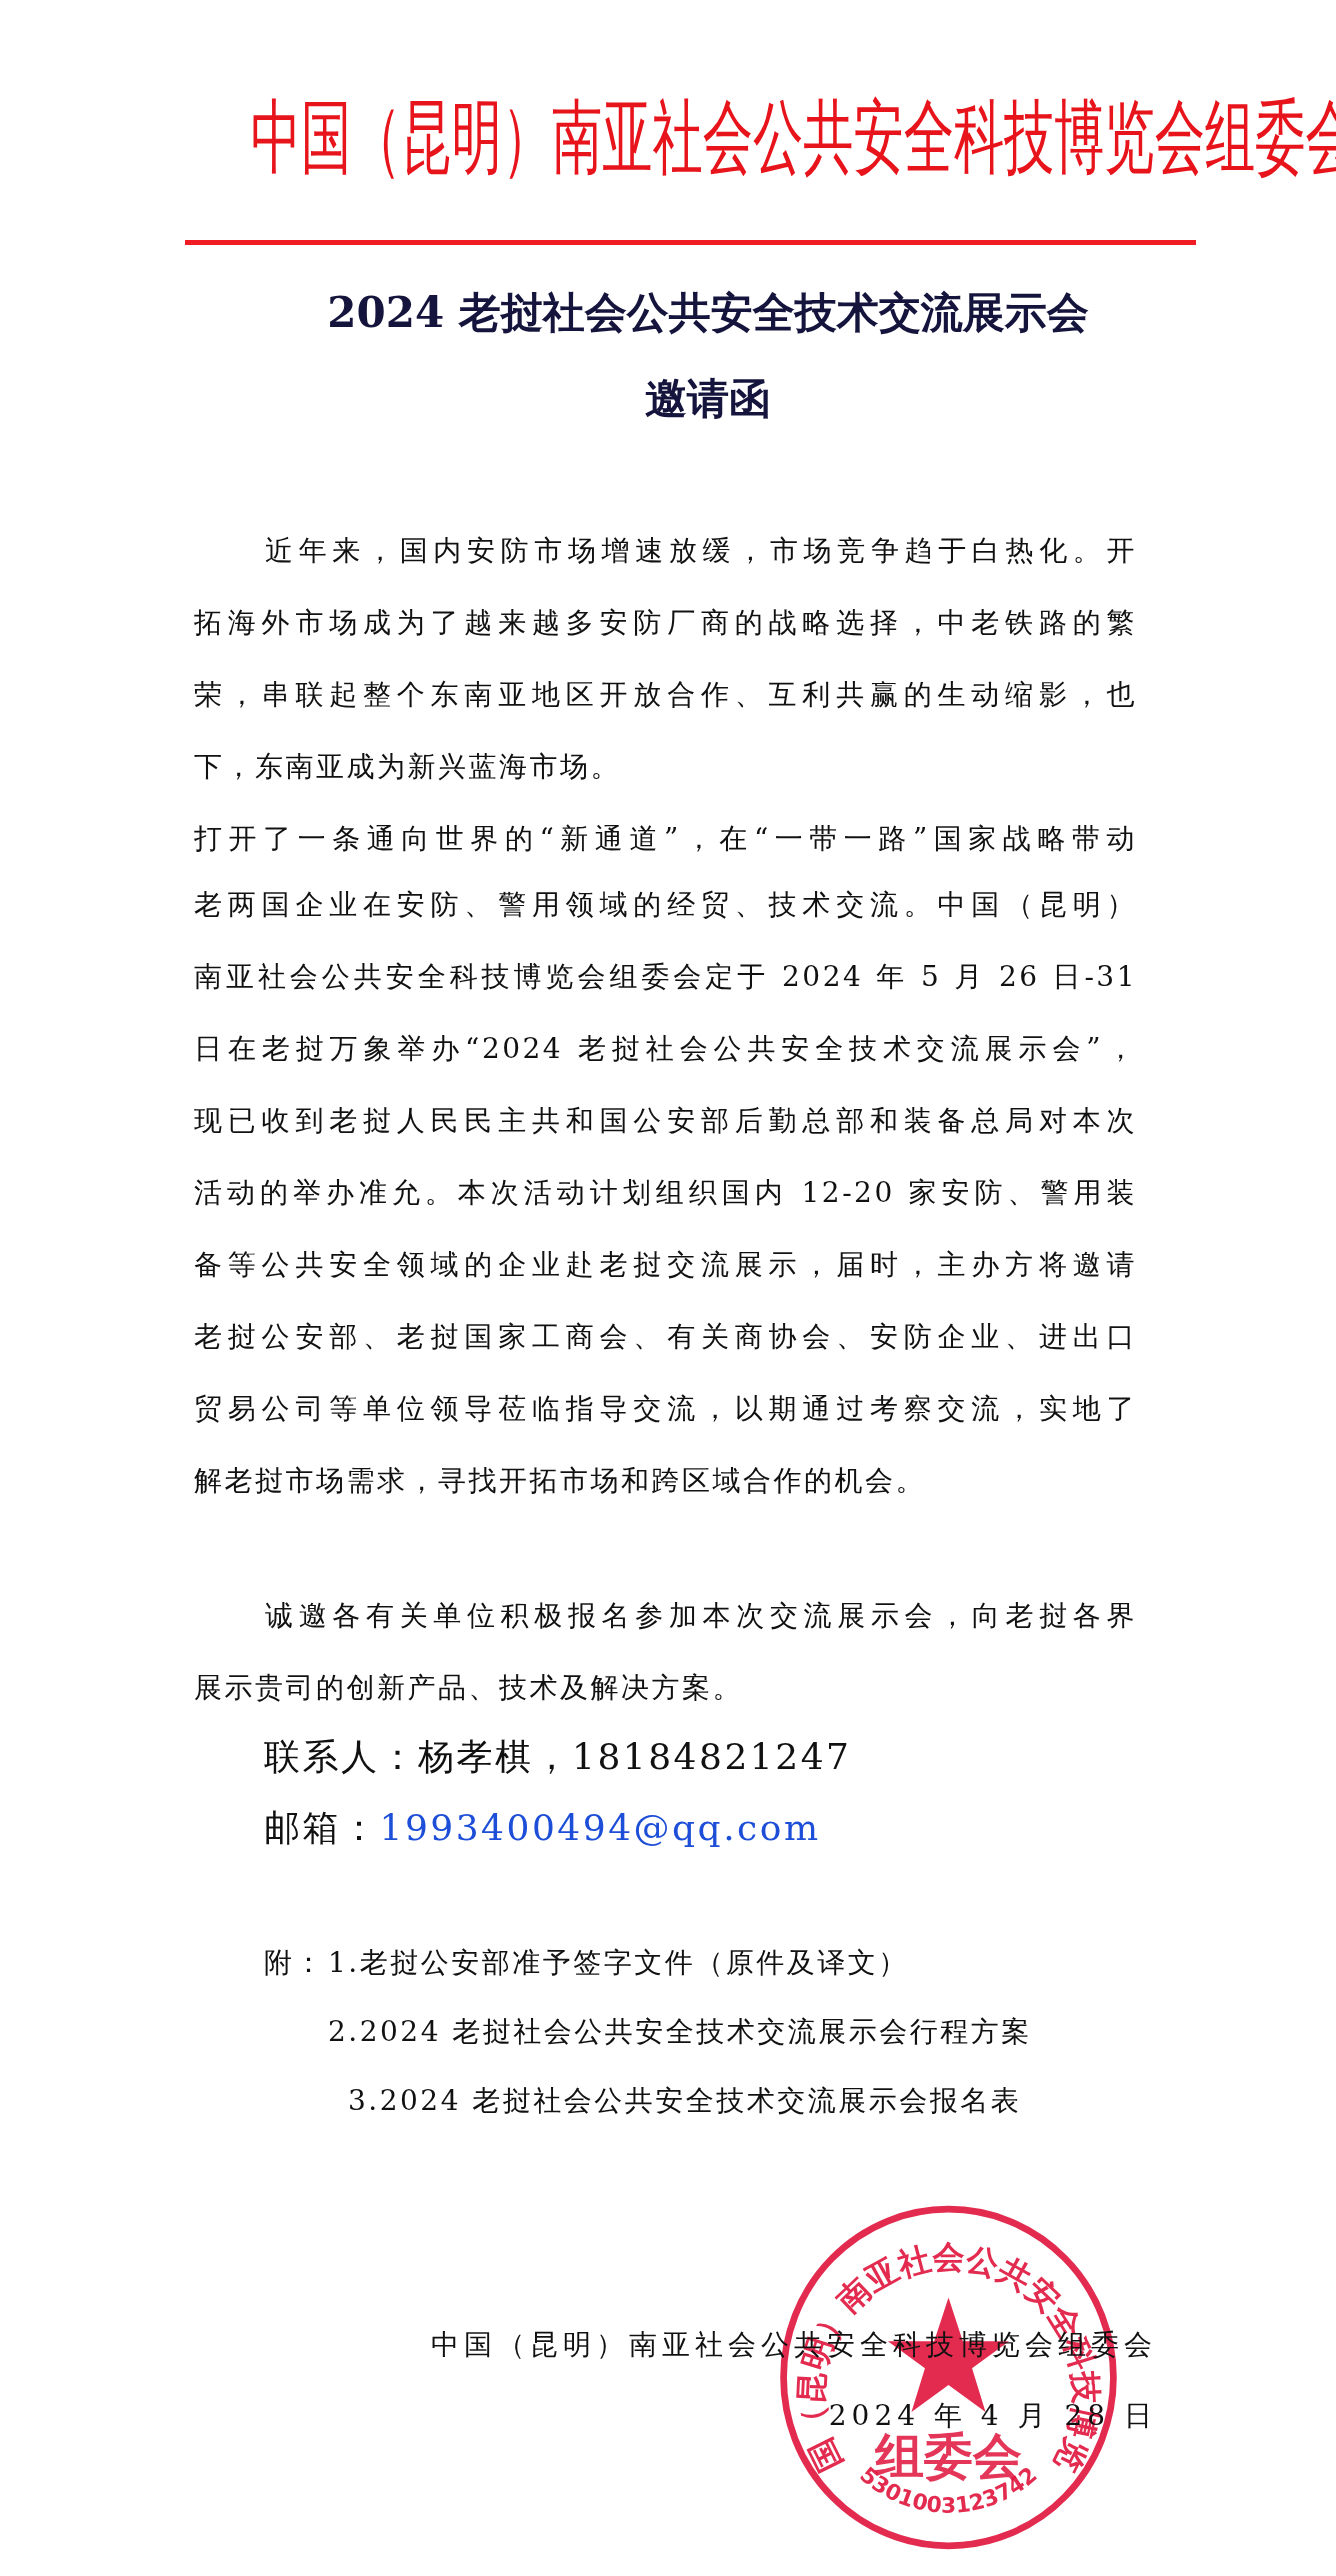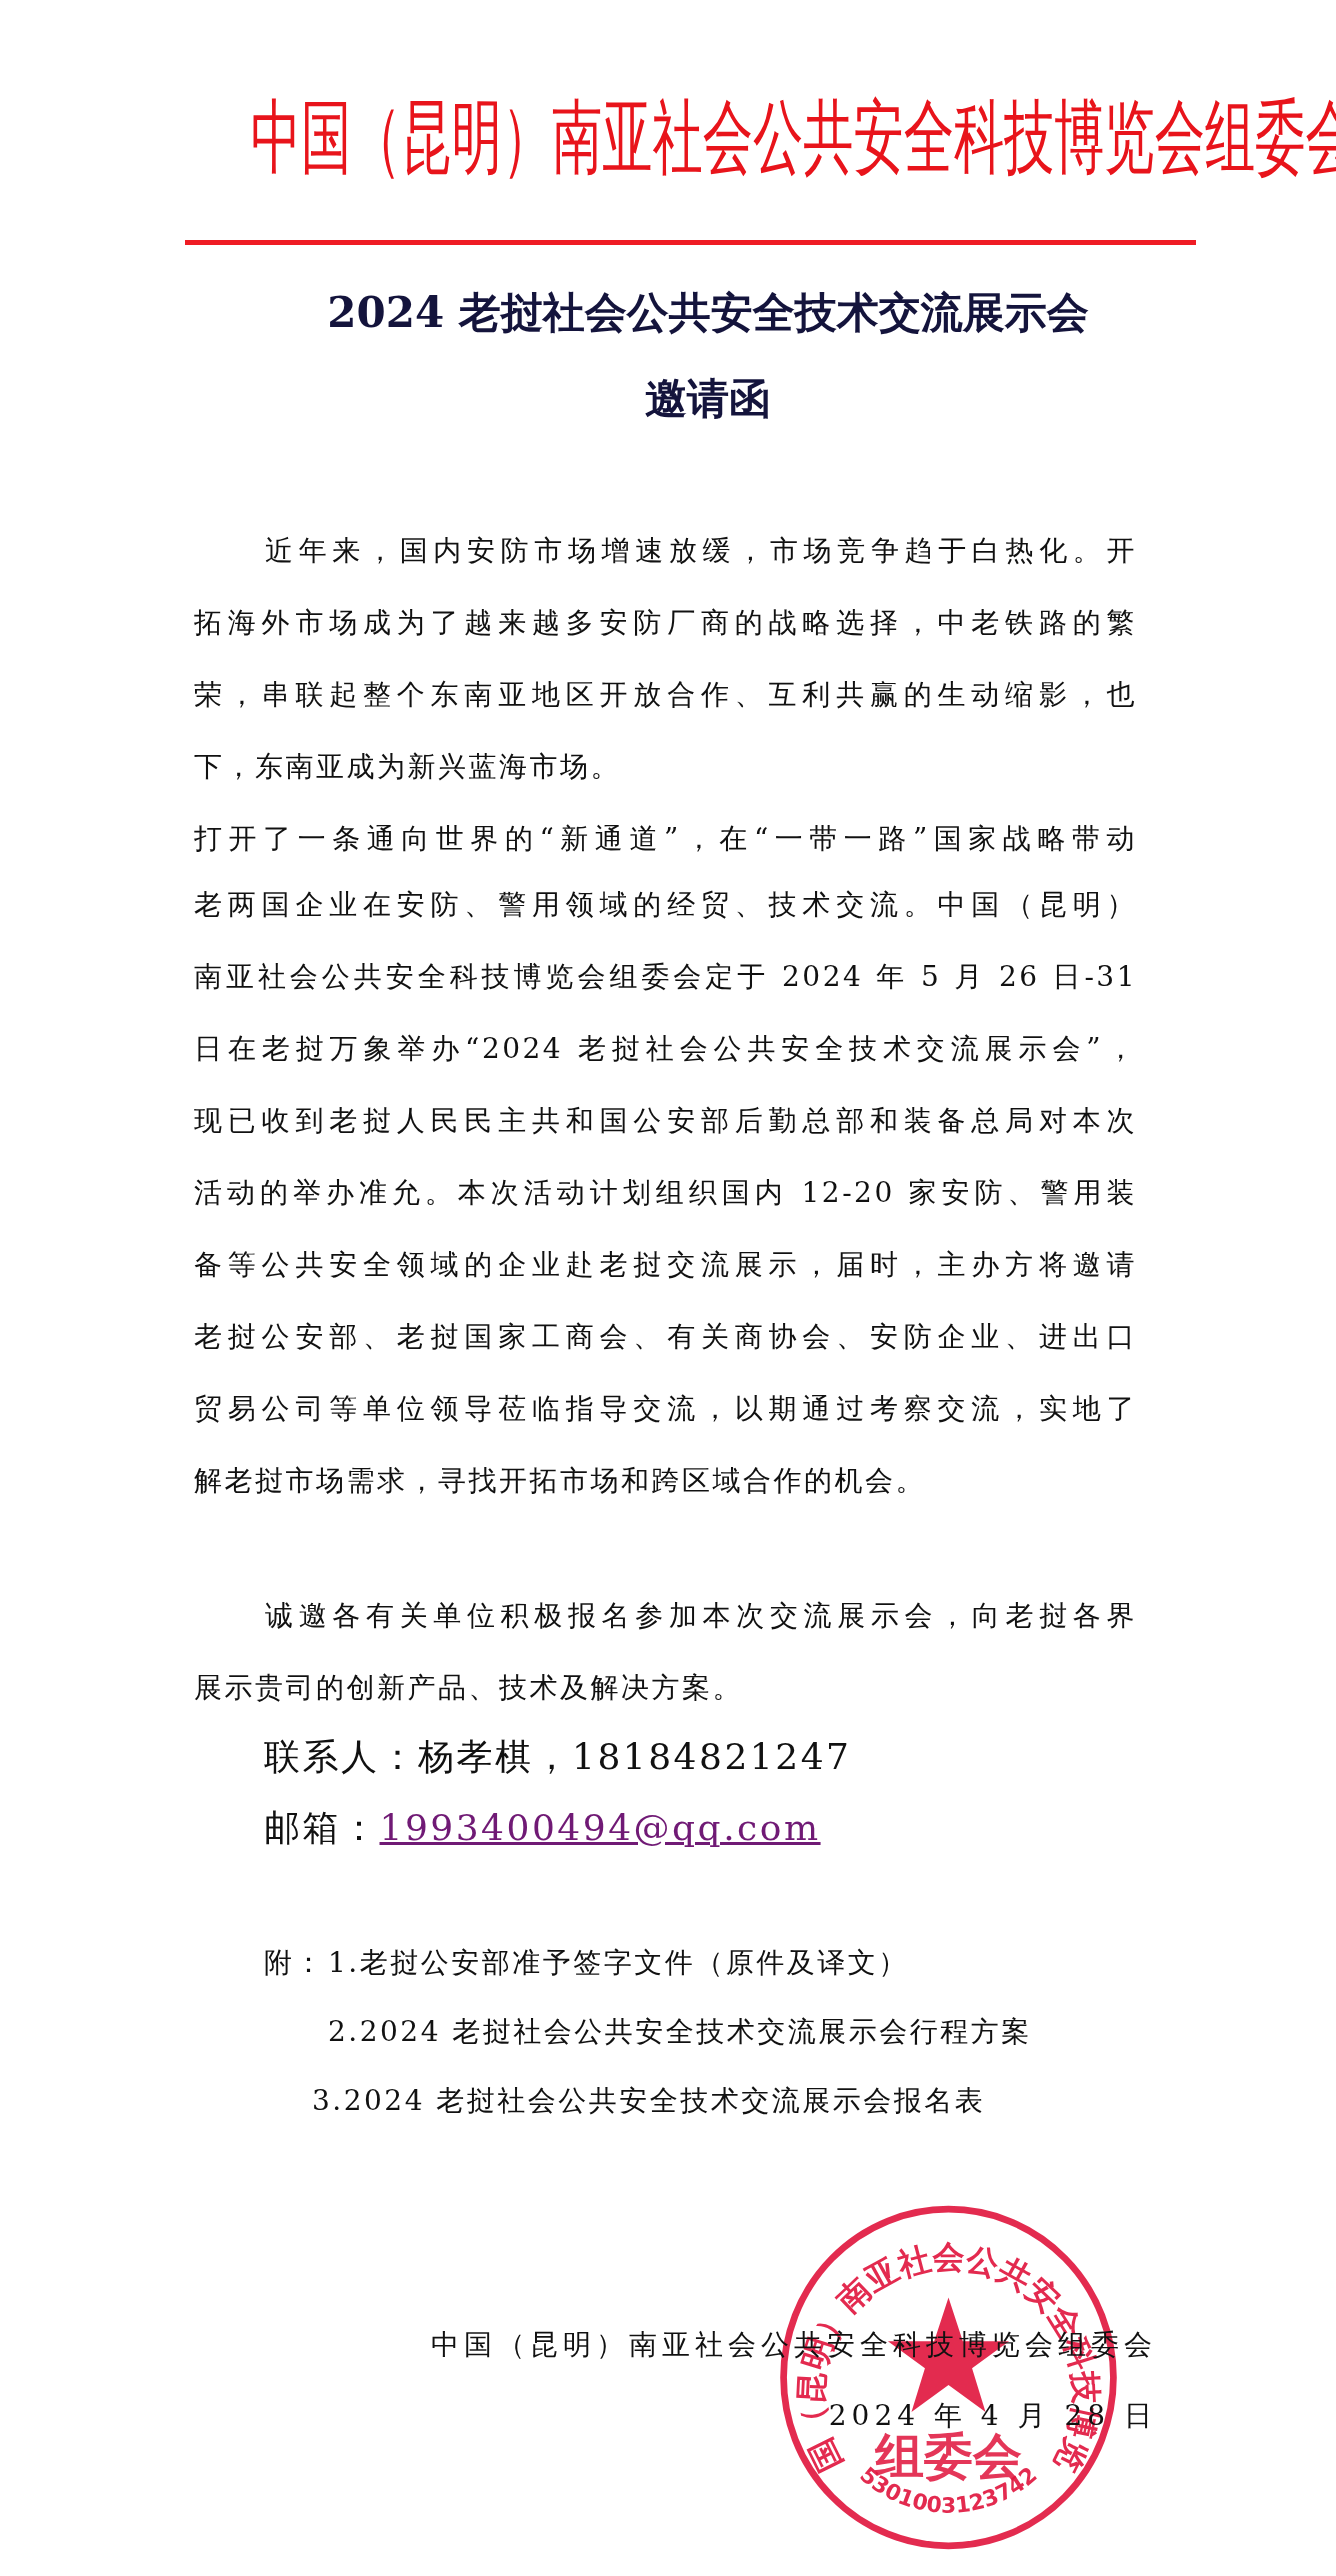--- a/index.html
+++ b/index.html
@@ -14,21 +14,21 @@
   .doc-title { left: 0; width: 1336px; text-align: center; color: #14143c;
     font-family: "DejaVu Serif", serif; font-weight: bold; font-size: 42px; white-space: nowrap; padding-left: 40px; }
   .t1 { top: 285px; }
   .t2 { top: 371px; }
   .para { left: 194px; width: 943px; font-size: 28px; line-height: 72px;
     text-align: justify; text-justify: inter-character; letter-spacing: 2.5px; }
   .para .line { display: block; height: 72px; white-space: nowrap; text-align-last: justify; }
   .para .line.last { text-align-last: left; }
   .indent { padding-left: 71px; }
   .contact { left: 264px; font-size: 36px; letter-spacing: 2.5px; white-space: nowrap; }
-  .email-link { color: #701a75; text-decoration: underline; }
+  .email-link { color: #1d4ed8; }
   .attach { font-size: 28px; letter-spacing: 2.5px; white-space: nowrap; }
   .sign { font-size: 28px; letter-spacing: 5px; white-space: nowrap; }
   .seal { left: 776px; top: 2205px; width: 345px; height: 345px; }
 </style>
 </head>
 <body>
 
 <div class="abs letterhead">中国（昆明）南亚社会公共安全科技博览会组委会</div>
 <div class="abs red-rule"></div>
 
@@ -63,21 +63,21 @@
 <div class="abs contact" style="top:1733px;">
   <span>联系人：</span><span>杨孝棋，18184821247</span>
 </div>
 <div class="abs contact" style="top:1804px;">
   <span>邮箱：</span><a class="email-link">1993400494@qq.com</a>
 </div>
 
 <div class="abs attach" style="left:264px; top:1944px;">附：</div>
 <div class="abs attach" style="left:328px; top:1944px;">1.老挝公安部准予签字文件（原件及译文）</div>
 <div class="abs attach" style="left:328px; top:2013px;">2.2024 老挝社会公共安全技术交流展示会行程方案</div>
-<div class="abs attach" style="left:312px; top:2082px;text-align:right;">3.2024 老挝社会公共安全技术交流展示会报名表</div>
+<div class="abs attach" style="left:348px; top:2082px;text-align:right;">3.2024 老挝社会公共安全技术交流展示会报名表</div>
 
 <svg class="abs seal" viewBox="0 0 410 410">
   <defs>
     <path id="ringPath" d="M 75 300 A 150 150 0 1 1 335 300"></path>
     <path id="codePath" d="M 95 320 A 155 155 0 0 0 315 320"></path>
   </defs>
   <ellipse cx="205" cy="205" rx="196" ry="200" fill="none" stroke="#e0143c" stroke-width="8" opacity="0.9"></ellipse>
   <text font-family="DejaVu Sans, sans-serif" font-size="38" fill="#e0143c" opacity="0.9" font-weight="bold">
     <textPath href="#ringPath" startOffset="50%" text-anchor="middle">中国（昆明）南亚社会公共安全科技博览会</textPath>
   </text>

